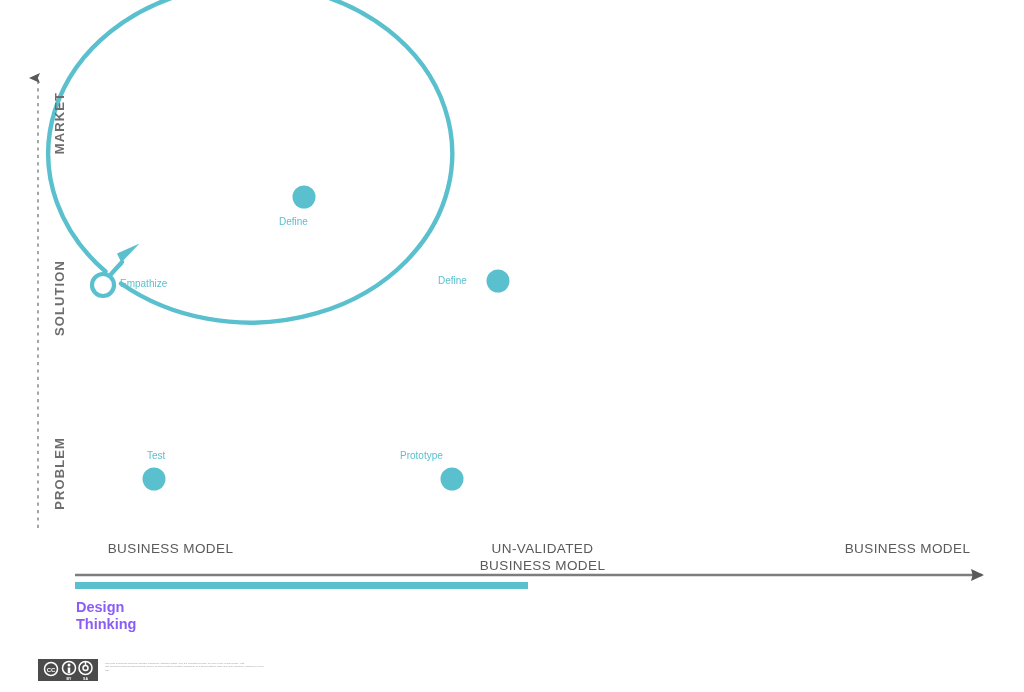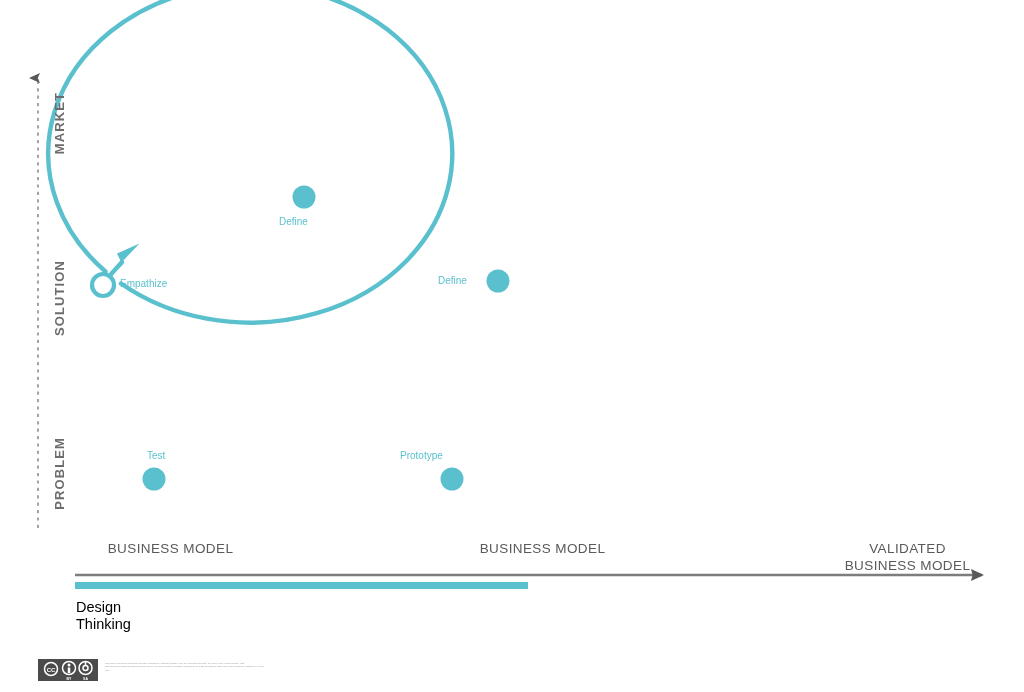--- a/index.html
+++ b/index.html
@@ -48,23 +48,24 @@
     font-weight: normal;
     letter-spacing: 0.4px;
     color: #5a5a5a;
     text-align: center;
     line-height: 17px;
     white-space: nowrap;
   }
   .legend-label {
     position: absolute;
     font-size: 14.5px;
-    color: #000000;
+    color: #8b5cf6;
     line-height: 17px;
     white-space: nowrap;
+    font-weight: bold;
   }
   #cc-footer {
     position: absolute;
     left: 38px;
     top: 659px;
     display: flex;
     align-items: flex-start;
     gap: 7px;
   }
   #cc-badge {
@@ -123,24 +124,24 @@
   <div class="stage-label" style="left:120px; top:278px;">Empathize</div>
   <div class="stage-label" style="left:279px; top:216px;">Define</div>
   <div class="stage-label" style="left:438px; top:275px;">Define</div>
   <div class="stage-label" style="left:400px; top:450px;">Prototype</div>
   <div class="stage-label" style="left:147px; top:450px;">Test</div>
 
   <div class="x-tick-label" style="left:68px; top:540px; width:205px;">
     <div>BUSINESS MODEL</div>
   </div>
   <div class="x-tick-label" style="left:440px; top:540px; width:205px;">
+    <div>UN-VALIDATED</div>
     <div>BUSINESS MODEL</div>
   </div>
   <div class="x-tick-label" style="left:805px; top:540px; width:205px;">
-    <div>VALIDATED</div>
     <div>BUSINESS MODEL</div>
   </div>
 
   <div class="legend-label" style="left:76px; top:599px;">
     <div>Design</div>
     <div>Thinking</div>
   </div>
 
   <div id="cc-footer">
     <svg id="cc-badge" width="60" height="22" viewBox="0 0 120 44">

